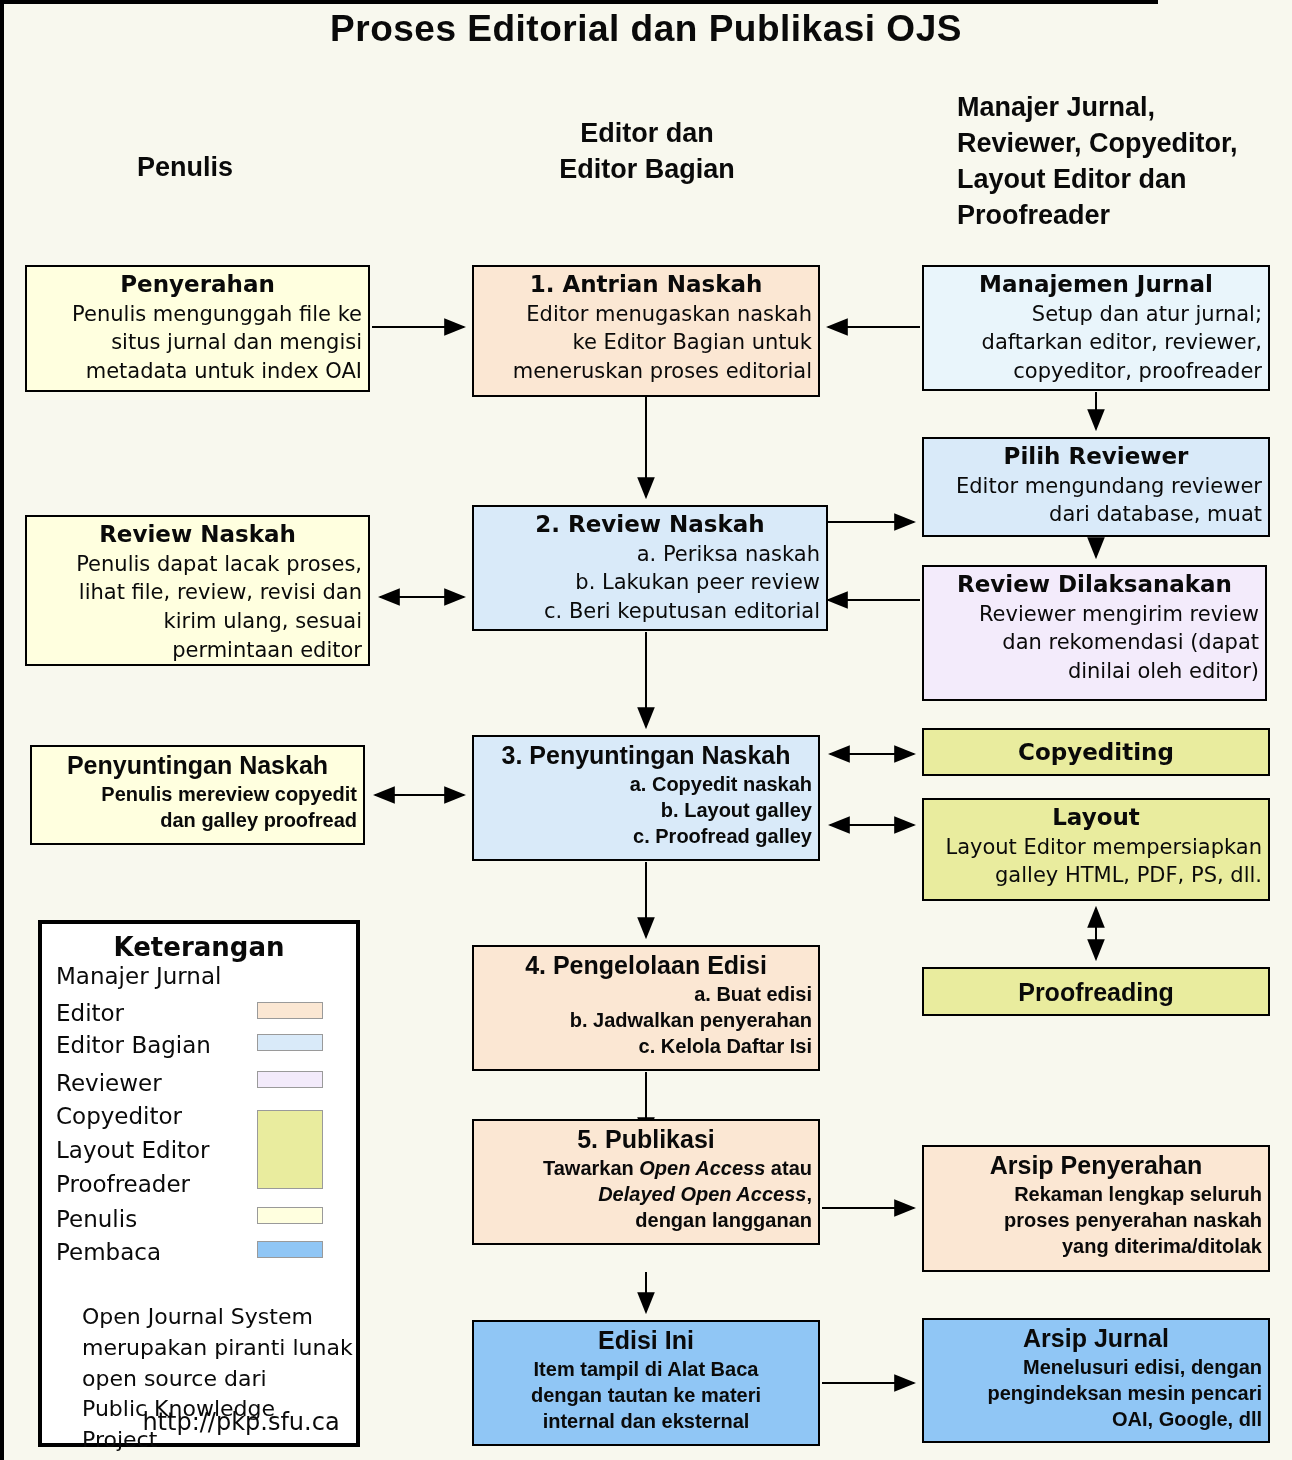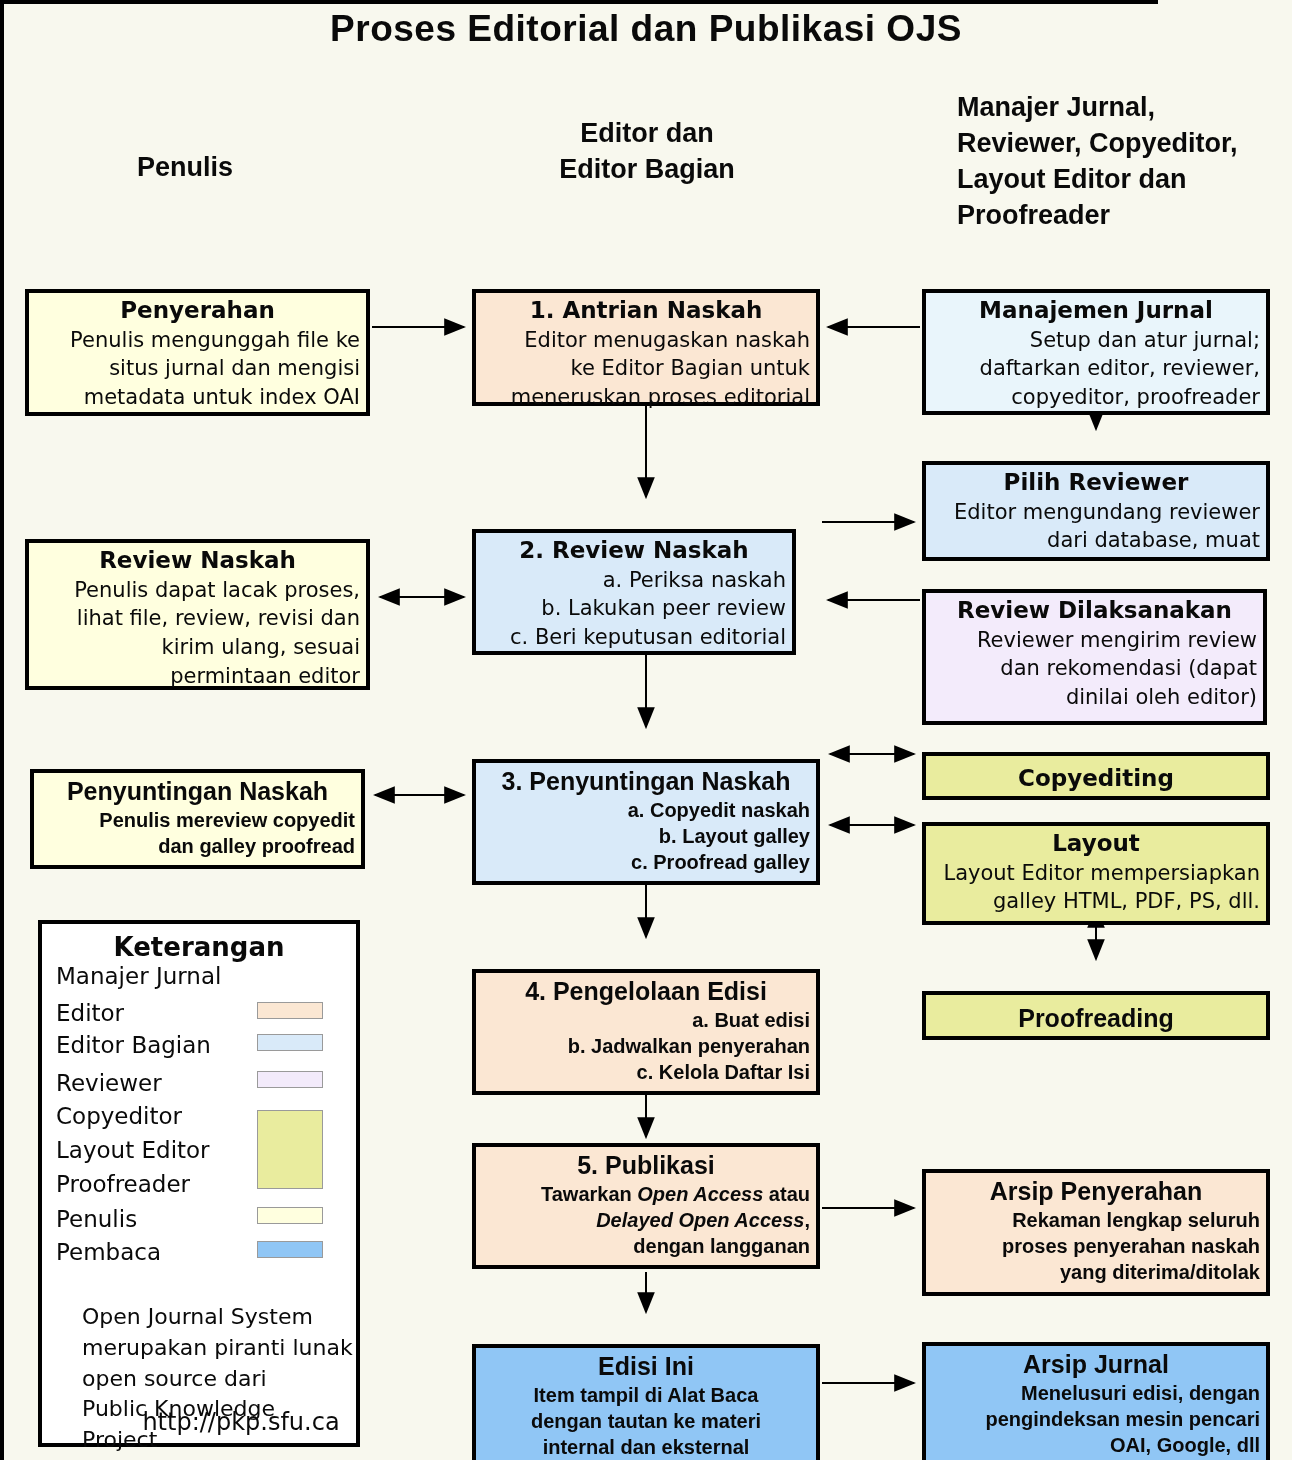--- a/index.html
+++ b/index.html
@@ -12,41 +12,41 @@
   .fn{font-family:"Liberation Sans",sans-serif;}
   .frame{position:absolute;background:#000;}
   #page-title{
     position:absolute;top:8px;left:0;width:1292px;text-align:center;
     font-weight:bold;font-size:37px;letter-spacing:0.5px;
   }
   .col-header{position:absolute;font-weight:bold;font-size:27px;line-height:1.33;white-space:pre-line;}
   #col-penulis{left:60px;top:150px;width:250px;text-align:center;}
   #col-editor{left:462px;top:116px;width:370px;text-align:center;}
   #col-manajer{left:932px;top:90px;width:350px;text-align:left;margin-left:25px;}
-  .box{position:absolute;border:4px solid #000000;box-sizing:border-box;padding:3px 6px;margin-top:24px;}
+  .box{position:absolute;border:2px solid #000000;box-sizing:border-box;padding:3px 6px;}
   .box .bt{font-weight:bold;text-align:center;}
   .box .bb{white-space:pre-line;text-align:right;}
   .fw .bt{font-size:23px;line-height:1.3;}
   .fw .bb,.fw.bb{font-size:21px;line-height:1.36;}
   .fn .bt{font-size:25px;line-height:1.25;}
   .fn .bb{font-size:20px;line-height:1.3;font-weight:bold;}
   
   .c-penulis{background:#FFFFDF;}
   .c-editor{background:#FBE7D3;}
   .c-bagian{background:#D9EAF9;}
   .c-manajer{background:#E9F5FB;}
   .c-reviewer{background:#F3EBFB;}
   .c-olive{background:#E9EC9E;}
   .c-pembaca{background:#90C6F5;}
   
   #bx-penyerahan{left:25px;top:265px;width:345px;height:127px;}
   #bx-review-penulis{left:25px;top:515px;width:345px;height:151px;}
   #bx-penyuntingan-penulis{left:30px;top:745px;width:335px;height:100px;}
-  #bx-antrian{left:472px;top:265px;width:348px;height:117px;}
-  #bx-review{left:472px;top:505px;width:324px;height:126px;}
+  #bx-antrian{left:472px;top:265px;width:348px;height:132px;}
+  #bx-review{left:472px;top:505px;width:356px;height:126px;}
   #bx-penyuntingan{left:472px;top:735px;width:348px;height:126px;}
   #bx-pengelolaan{left:472px;top:945px;width:348px;height:126px;}
   #bx-publikasi{left:472px;top:1119px;width:348px;height:126px;}
   #bx-edisi{left:472px;top:1320px;width:348px;height:126px;}
   #bx-manajemen{left:922px;top:265px;width:348px;height:126px;}
   #bx-pilih{left:922px;top:437px;width:348px;height:100px;}
   #bx-dilaksanakan{left:922px;top:565px;width:345px;height:136px;}
   #bx-copyediting{left:922px;top:728px;width:348px;height:48px;padding-left:6px;}
   #bx-layout{left:922px;top:798px;width:348px;height:103px;}
   #bx-proofreading{left:922px;top:967px;width:348px;height:49px;}

